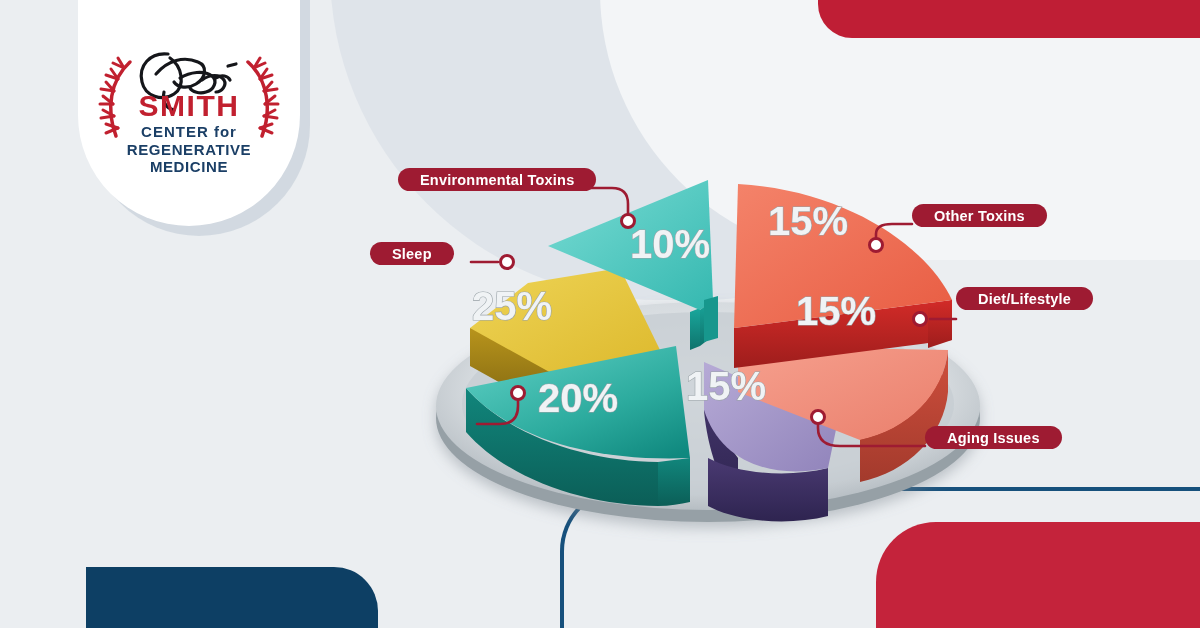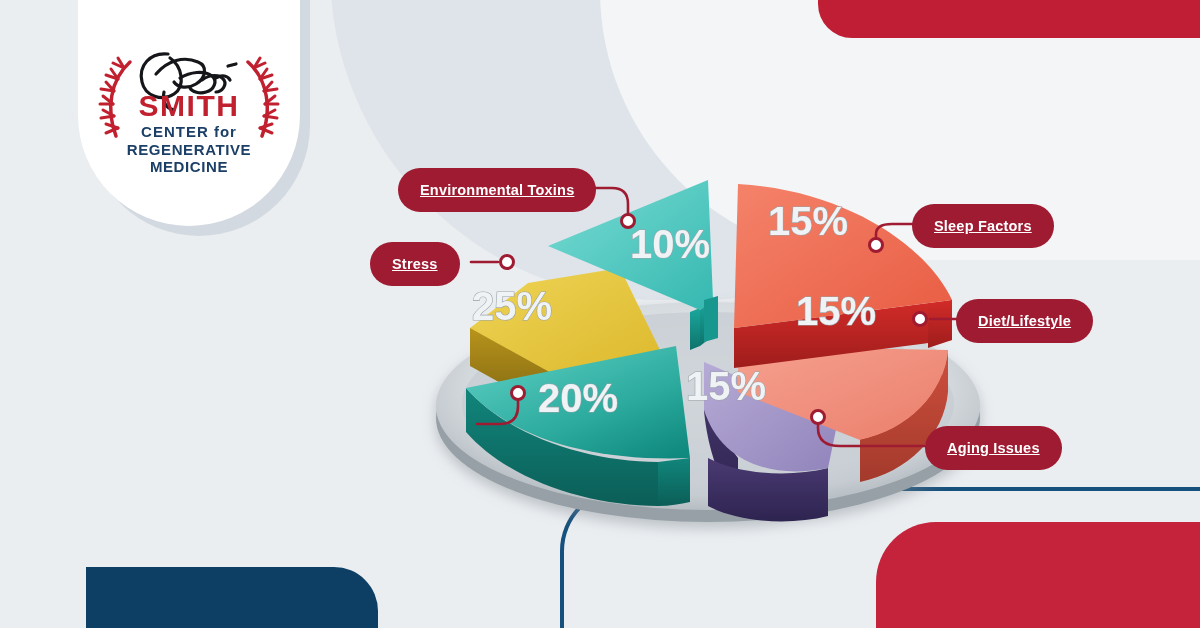--- a/index.html
+++ b/index.html
@@ -63,27 +63,26 @@
   }
   .pie-svg { display:block; }
 
   
   .callout {
     position:absolute;
     display:flex; align-items:center; justify-content:center;
     background:#9e1b32;
     color:#ffffff;
     border-radius:22px;
-    height:44px;
+    height:23px;
     padding:0 22px;
     font-size:14.5px;
     font-weight:bold;
     letter-spacing:.2px;
     white-space:nowrap;
-    text-decoration:underline;
   }
   .leader-svg { position:absolute; left:0; top:0; pointer-events:none; }
 </style>
 </head>
 <body>
 
 <div class="stage">
 
   <div class="bg-layer">
     <div class="bg-panel-light"></div>
@@ -291,22 +290,22 @@
       <path d="M956 319 L930 319"></path>
       <circle cx="920" cy="319" r="6.5" fill="#ffffff" stroke="#9e1b32" stroke-width="3"></circle>
 
       <path d="M925 446 L840 446 Q818 446 818 428 L818 424"></path>
       <circle cx="818" cy="417" r="6.5" fill="#ffffff" stroke="#9e1b32" stroke-width="3"></circle>
     </g>
   </svg>
 
   <div class="callout" style="left:398px; top:168px;">Environmental Toxins</div>
 
-  <div class="callout" style="left:370px; top:242px;">Stress</div>
-
-
-  <div class="callout" style="left:912px; top:204px;">Sleep Factors</div>
-
-  <div class="callout" style="left:956px; top:299px;">Diet/Lifestyle</div>
+  <div class="callout" style="left:370px; top:242px;">Sleep</div>
+
+
+  <div class="callout" style="left:912px; top:204px;">Other Toxins</div>
+
+  <div class="callout" style="left:956px; top:287px;">Diet/Lifestyle</div>
 
   <div class="callout" style="left:925px; top:426px;">Aging Issues</div>
 
 </div>
 
 </body></html>

